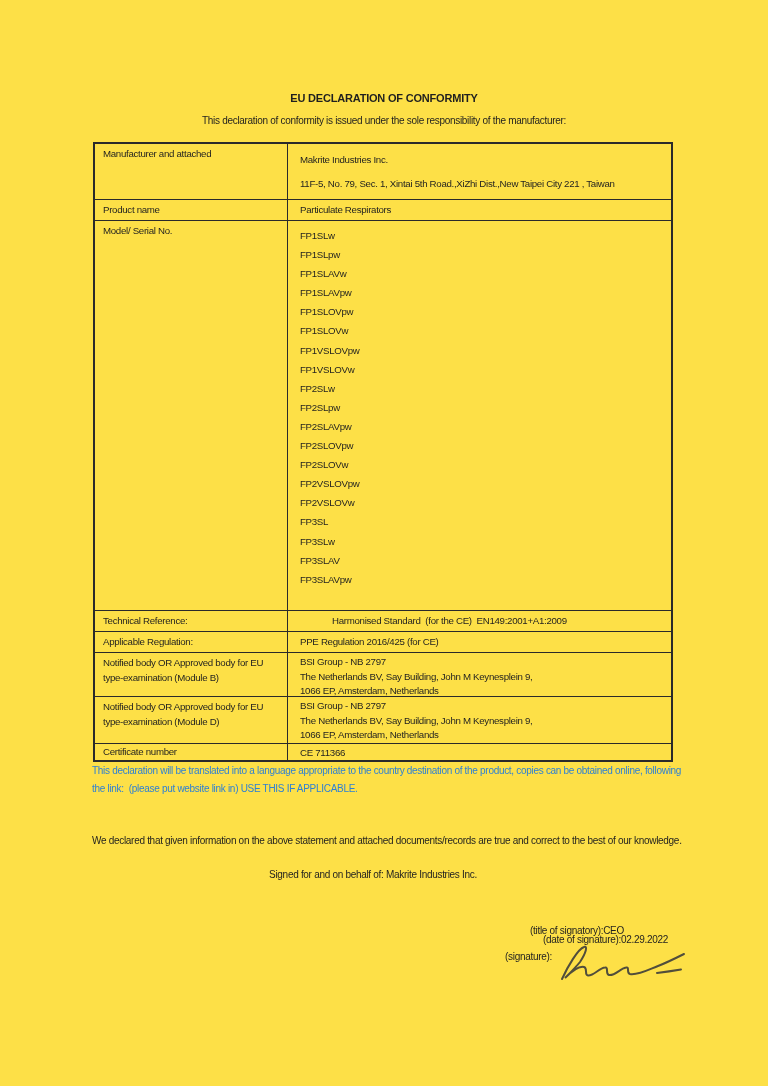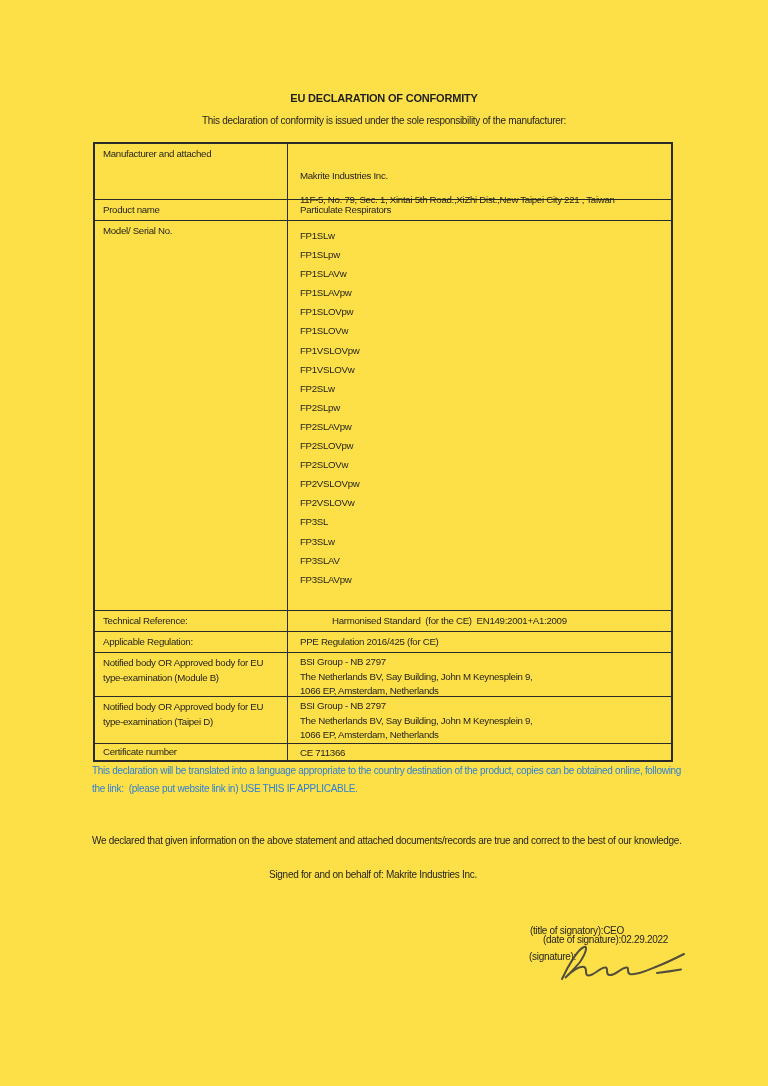--- a/index.html
+++ b/index.html
@@ -28,21 +28,21 @@
   .t-row + .t-row { border-top:1.5px solid #2a2a2a; }
   .label-cell {
     width:193px; flex:0 0 193px; box-sizing:border-box;
     border-right:1.5px solid #2a2a2a;
     padding:3px 8px 0 8px; line-height:14.6px;
   }
   .value-cell { flex:1; box-sizing:border-box; padding:2px 6px 0 12px; }
   .cell-line { white-space:pre-wrap; line-height:15px; }
 
   .t-row.r1 { height:55px; }
-  .t-row.r1 .value-cell { padding-top:20px; }
+  .t-row.r1 .value-cell { padding-top:4px; }
   .t-row.r1 .cell-line { line-height:24px; }
   .t-row.r2 { height:21px; }
   .t-row.r3 { height:390px; }
   .t-row.r3 .value-cell { padding-top:5px; }
   .t-row.r3 .cell-line { line-height:19.1px; }
   .t-row.r4 { height:21px;gap:32px; }
   .t-row.r5 { height:21px; }
   .t-row.r6 { height:44px; }
   .t-row.r6 .cell-line { line-height:14.6px; }
   .t-row.r7 { height:47px; }
@@ -55,21 +55,21 @@
     font-size:10px; line-height:18px; color:#2e80d4; white-space:pre-wrap;
   }
   .declaration {
     top:830px; left:92px; width:596px; font-size:10px; line-height:21px;
   }
   .signed-line {
     top:869px; left:93px; width:560px; text-align:center; font-size:10px;
   }
   .date-line  { top:895px; left:543px; font-size:10px;margin-top:39px; }
   .titleof-line { top:925px; left:530px; font-size:10px; }
-  .sig-label  { top:951px; left:505px; font-size:10px;margin-left:24px; }
+  .sig-label  { top:951px; left:505px; font-size:10px; }
   .sig-svg { top:939px; left:554px; width:138px; height:50px; }
 </style>
 </head>
 <body>
 
 <div class="page">
 
   <div class="abs doc-title">EU DECLARATION OF CONFORMITY</div>
   <div class="abs doc-subtitle">This declaration of conformity is issued under the sole responsibility of the manufacturer:</div>
 
@@ -132,21 +132,21 @@
     <div class="t-row r6">
       <div class="label-cell">Notified body OR Approved body for EU type-examination (Module B)</div>
       <div class="value-cell">
         <div class="cell-line">BSI Group - NB 2797</div>
         <div class="cell-line">The Netherlands BV, Say Building, John M Keynesplein 9,</div>
         <div class="cell-line">1066 EP, Amsterdam, Netherlands</div>
       </div>
     </div>
 
     <div class="t-row r7">
-      <div class="label-cell">Notified body OR Approved body for EU type-examination (Taipei D)</div>
+      <div class="label-cell">Notified body OR Approved body for EU type-examination (Module D)</div>
       <div class="value-cell">
         <div class="cell-line">BSI Group - NB 2797</div>
         <div class="cell-line">The Netherlands BV, Say Building, John M Keynesplein 9,</div>
         <div class="cell-line">1066 EP, Amsterdam, Netherlands</div>
       </div>
     </div>
 
     <div class="t-row r8">
       <div class="label-cell">Certificate number</div>
       <div class="value-cell">

